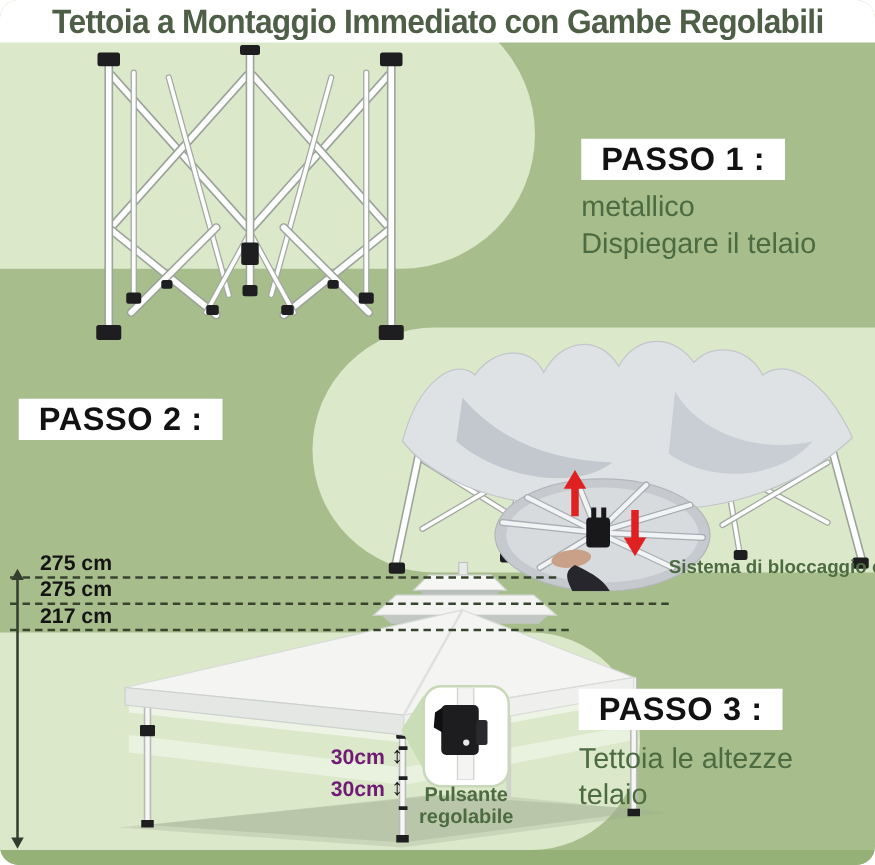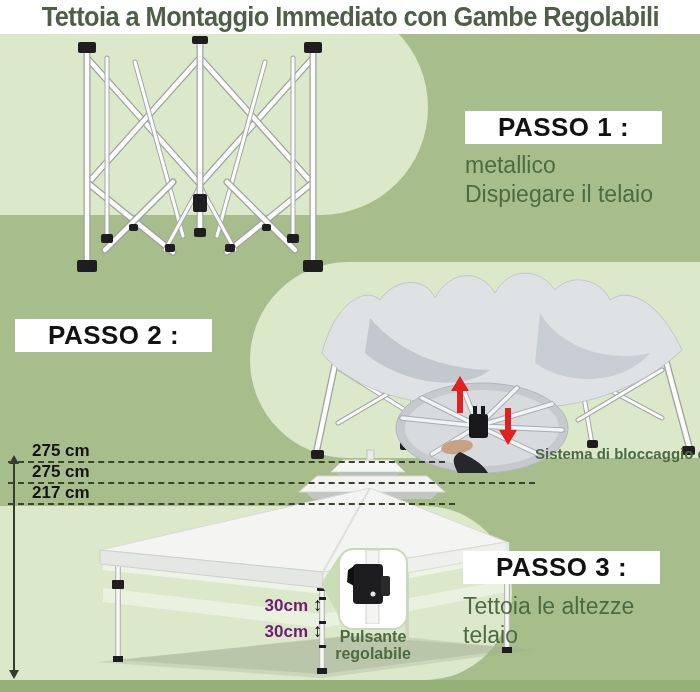--- a/index.html
+++ b/index.html
@@ -1,31 +1,31 @@
 <!DOCTYPE html>
 <html><head>
 <meta charset="utf-8">
 <style>
   html,body{margin:0;padding:0;background:#fff;}
   .canvas{position:relative;width:700px;height:692px;background:#a7bd8c;overflow:hidden;
-          font-family:"Liberation Sans",sans-serif;}
+          font-family:"Liberation Sans",sans-serif;border-radius:15px;}
   
   .titlebar{position:absolute;left:0;top:0;width:700px;height:34px;background:#ffffff;
             display:flex;align-items:center;justify-content:center;}
   .title{font-size:27px;font-weight:bold;color:#4f5f47;white-space:nowrap;
          letter-spacing:-0.6px;transform:scaleX(.94);}
   
   .pill{position:absolute;background:#dbe8ca;}
   .pill1{left:0;top:48;width:428px;height:215px;border-radius:0 108px 108px 0;}
   .pill2{left:250px;top:262px;width:450px;height:196px;border-radius:98px 0 0 98px;}
   .pill3{left:0;top:506px;width:512px;height:174px;border-radius:0 87px 87px 0;}
   .bottomstrip{position:absolute;left:0;top:680px;width:700px;height:12px;background:#95b178;}
   
   .step-bar{position:absolute;background:#ffffff;height:33px;display:flex;align-items:center;
-            padding:0 33px;}
+            padding:0 16px;}
   .step-label{font-size:26px;font-weight:bold;color:#121212;letter-spacing:.5px;white-space:nowrap;}
   .step-desc{position:absolute;color:#4d6b41;font-size:23px;line-height:29px;}
   .annotation{position:absolute;color:#4d6b41;font-size:15px;font-weight:bold;white-space:nowrap;}
   
   .hlabel{position:absolute;color:#141414;font-size:17px;font-weight:bold;white-space:nowrap;}
   .dash{position:absolute;height:0;border-top:2px dashed #39442f;}
   .varrow{position:absolute;left:13px;top:458px;width:2px;height:218px;background:#333d2e;}
   .varrow::before{content:"";position:absolute;left:-4px;top:-8px;border:5px solid transparent;
                   border-bottom:9px solid #333d2e;}
   .varrow::after{content:"";position:absolute;left:-4px;bottom:-8px;border:5px solid transparent;

